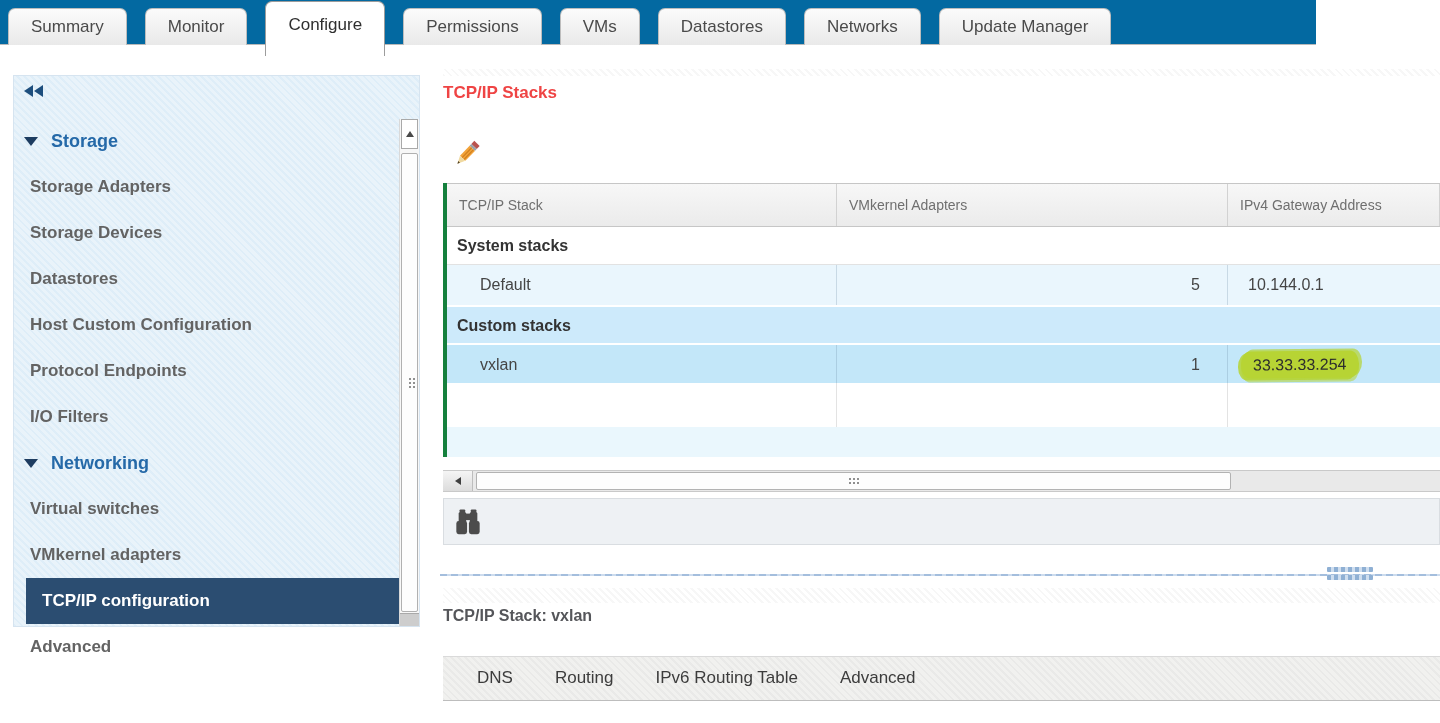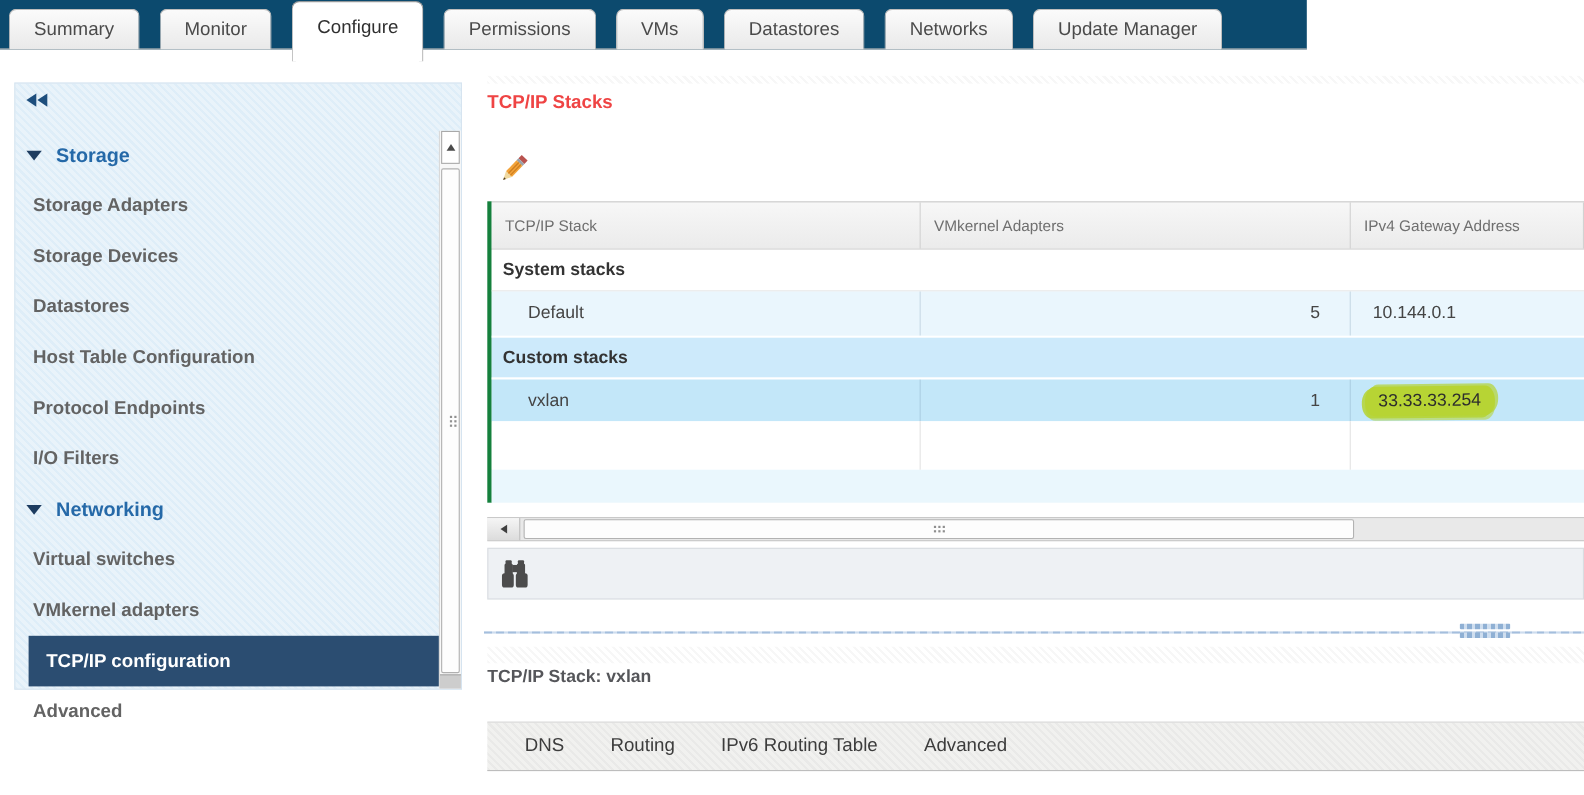--- a/index.html
+++ b/index.html
@@ -5,22 +5,22 @@
   * { box-sizing: border-box; }
   html,body { margin:0; padding:0; }
   body {
     width:1440px; height:723px; position:relative; overflow:hidden;
     background:#ffffff; font-family:"Liberation Sans", sans-serif;
     -webkit-font-smoothing:antialiased;
   }
   .hatch-gray { background-image:repeating-linear-gradient(45deg, rgba(0,0,0,.032) 0 2px, rgba(255,255,255,0) 2px 5px); }
 
   
-  .topbar { position:absolute; left:0; top:0; width:1188px; height:45px;
-    background:#0c4a6e; border-bottom:1px solid #b9b9b9; z-index:10; }
+  .topbar { position:absolute; left:0; top:0; width:1316px; height:45px;
+    background:#0369a1; border-bottom:1px solid #b9b9b9; z-index:10; }
   .ttabs { display:flex; align-items:flex-end; height:45px; padding-left:8px; }
   .ttab { height:37px; line-height:35px; padding:0 22px; margin-right:18px;
     border:1px solid #bdbdbd; border-bottom:none; border-radius:7px 7px 0 0;
     background:linear-gradient(#fbfbfb,#e9e9e9);
     font-size:17px; color:#4a4a4a; white-space:nowrap; cursor:pointer; }
   .ttab.selected { height:55px; line-height:46px; margin-bottom:-11px;
     background:#ffffff; border-color:#9c9c9c; position:relative; z-index:12; color:#2f2f2f; }
 
   
   .sidebar { position:absolute; left:13px; top:75px; width:407px; height:552px;
@@ -149,21 +149,21 @@
     <span class="arrL"></span>
   </button>
   <div class="nav">
       <div class="nav-head">
         <span class="tri"></span>
         <span class="nav-head-label" style="color: rgb(37, 105, 168);">Storage</span>
       </div>
       <div class="nav-item">Storage Adapters</div>
       <div class="nav-item">Storage Devices</div>
       <div class="nav-item">Datastores</div>
-      <div class="nav-item">Host Table Configuration</div>
+      <div class="nav-item">Host Custom Configuration</div>
       <div class="nav-item">Protocol Endpoints</div>
       <div class="nav-item">I/O Filters</div>
       <div class="nav-head">
         <span class="tri"></span>
         <span class="nav-head-label" style="color: rgb(37, 105, 168);">Networking</span>
       </div>
       <div class="nav-item">Virtual switches</div>
       <div class="nav-item">VMkernel adapters</div>
       <div class="nav-item selected" style="background: rgb(43, 77, 113);">TCP/IP configuration</div>
       <div class="nav-item">Advanced</div>

